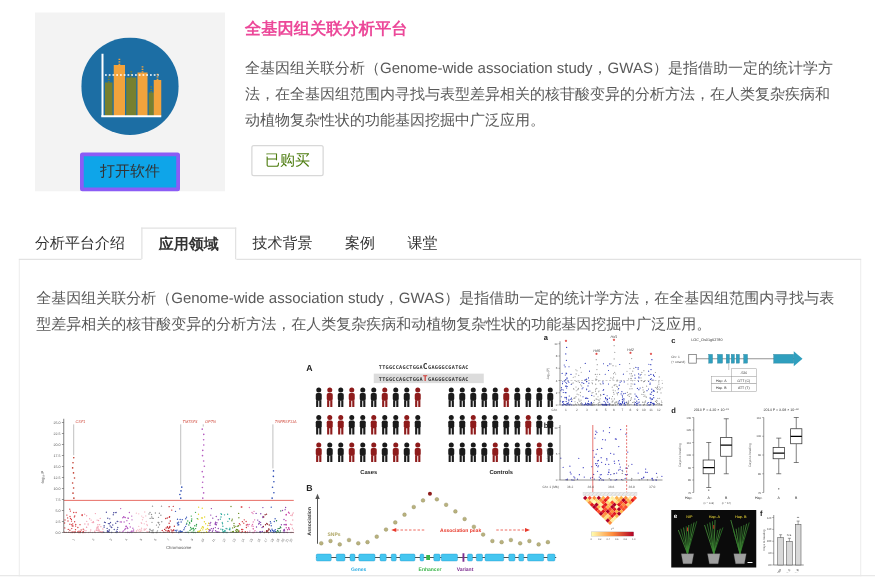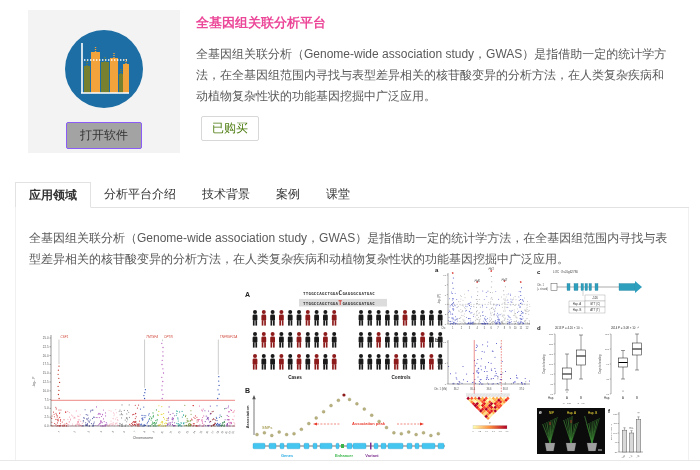--- a/index.html
+++ b/index.html
@@ -1,19 +1,19 @@
 <!DOCTYPE html>
 <html><head>
 <meta charset="utf-8">
 <style>
   *{margin:0;padding:0;box-sizing:border-box}
   html,body{width:700px;height:470px;background:#fff;font-family:"Liberation Sans","DejaVu Sans",sans-serif;position:relative;overflow:hidden}
   .icon-card{position:absolute;left:28px;top:10px;width:152px;height:143px;background:#f3f3f3}
   .app-circle{position:absolute;left:50%;top:20px;transform:translateX(-50%);width:78px;height:78px}
-  .open-btn{position:absolute;left:50%;top:112px;transform:translateX(-50%);background:#a3a3a3;border:1px solid #8b5cf6;border-radius:2px;font-size:12px;color:#333;padding:4px 13px;white-space:nowrap;cursor:pointer}
+  .open-btn{position:absolute;left:50%;top:112px;transform:translateX(-50%);background:#0ea5e9;border:3px solid #8b5cf6;border-radius:2px;font-size:12px;color:#333;padding:4px 13px;white-space:nowrap;cursor:pointer}
   .header-info{position:absolute;left:196px;top:10px;width:478px}
   .title{font-size:13px;font-weight:bold;color:#ec4899;margin-top:4px}
   .desc{font-size:12px;color:#595959;line-height:21px;margin-top:12px}
   .purchased-btn{position:absolute;left:201px;top:116px;background:#fff;border:1px solid #d8d8d8;border-radius:2px;font-size:12px;color:#4d7c0f;padding:3px 10px;cursor:pointer}
   .tabs-panel{position:absolute;left:15px;top:182px;width:674px;height:279px}
   .tab-row{position:absolute;left:0;top:0;width:100%;height:26px;border-bottom:1px solid #e2e2e2;display:flex;align-items:stretch}
   .tab{font-size:12px;color:#333;line-height:25px;padding:0 13px;cursor:pointer;white-space:nowrap}
   .tab.active{border:1px solid #e2e2e2;border-bottom:1px solid #fff;margin-bottom:-1px;background:#fff;font-weight:bold}
   .panel-body{position:absolute;left:0;top:26px;width:100%;height:253px;border:1px solid #f0f0f0;border-top:none;background:#fff}
   .content-paragraph{position:absolute;left:13px;top:20px;width:650px;font-size:12px;color:#595959;line-height:21px}
@@ -51,22 +51,22 @@
   </div>
 
   <div class="header-info">
     <div class="title">全基因组关联分析平台</div>
     <div class="desc">全基因组关联分析（Genome-wide association study，GWAS）是指借助一定的统计学方法，在全基因组范围内寻找与表型差异相关的核苷酸变异的分析方法，在人类复杂疾病和动植物复杂性状的功能基因挖掘中广泛应用。</div>
   </div>
   <button class="purchased-btn">已购买</button>
 
   <div class="tabs-panel">
     <div class="tab-row">
+      <div class="tab">分析平台介绍</div>
       <div class="tab active">应用领域</div>
-      <div class="tab">分析平台介绍</div>
       <div class="tab">技术背景</div>
       <div class="tab">案例</div>
       <div class="tab">课堂</div>
     </div>
     <div class="panel-body">
       <p class="content-paragraph">全基因组关联分析（Genome-wide association study，GWAS）是指借助一定的统计学方法，在全基因组范围内寻找与表型差异相关的核苷酸变异的分析方法，在人类复杂疾病和动植物复杂性状的功能基因挖掘中广泛应用。</p>
       <svg class="fig" id="fig1" viewBox="0 0 210 128">
           <circle cx="31.2" cy="95.5" r="0.55" fill="#d5393d"></circle>
           <circle cx="22.4" cy="95.7" r="0.55" fill="#d5393d"></circle>
           <circle cx="35.9" cy="94.0" r="0.55" fill="#d5393d"></circle>

